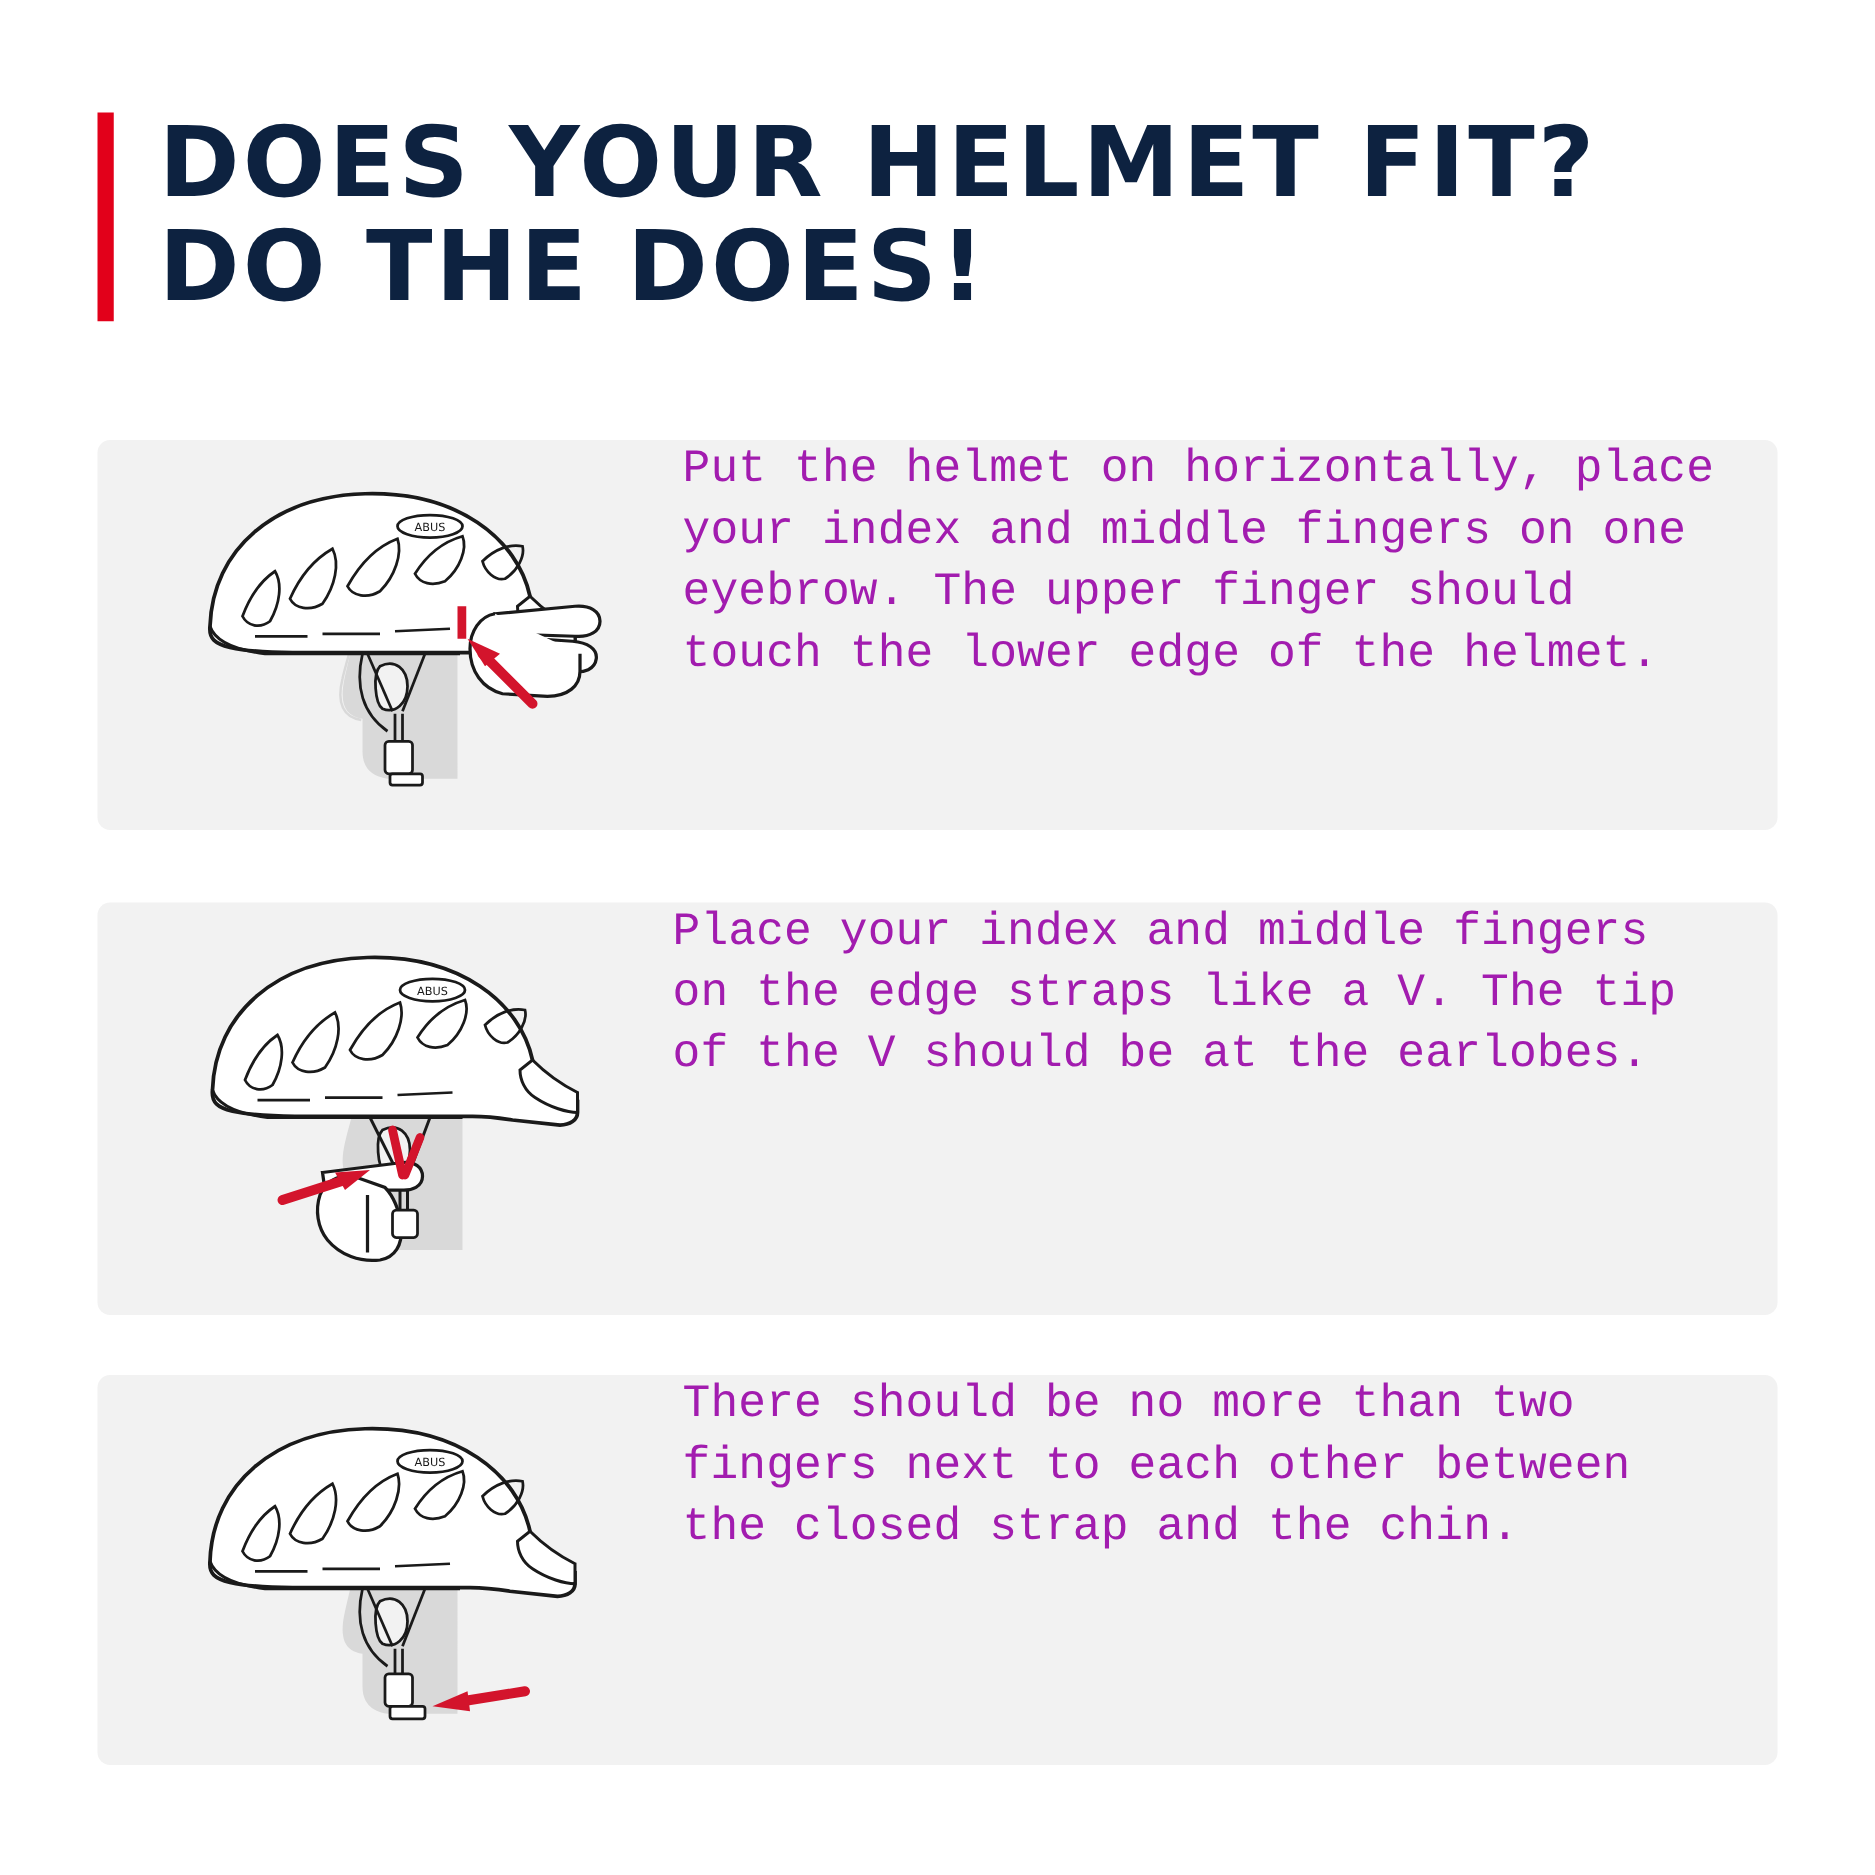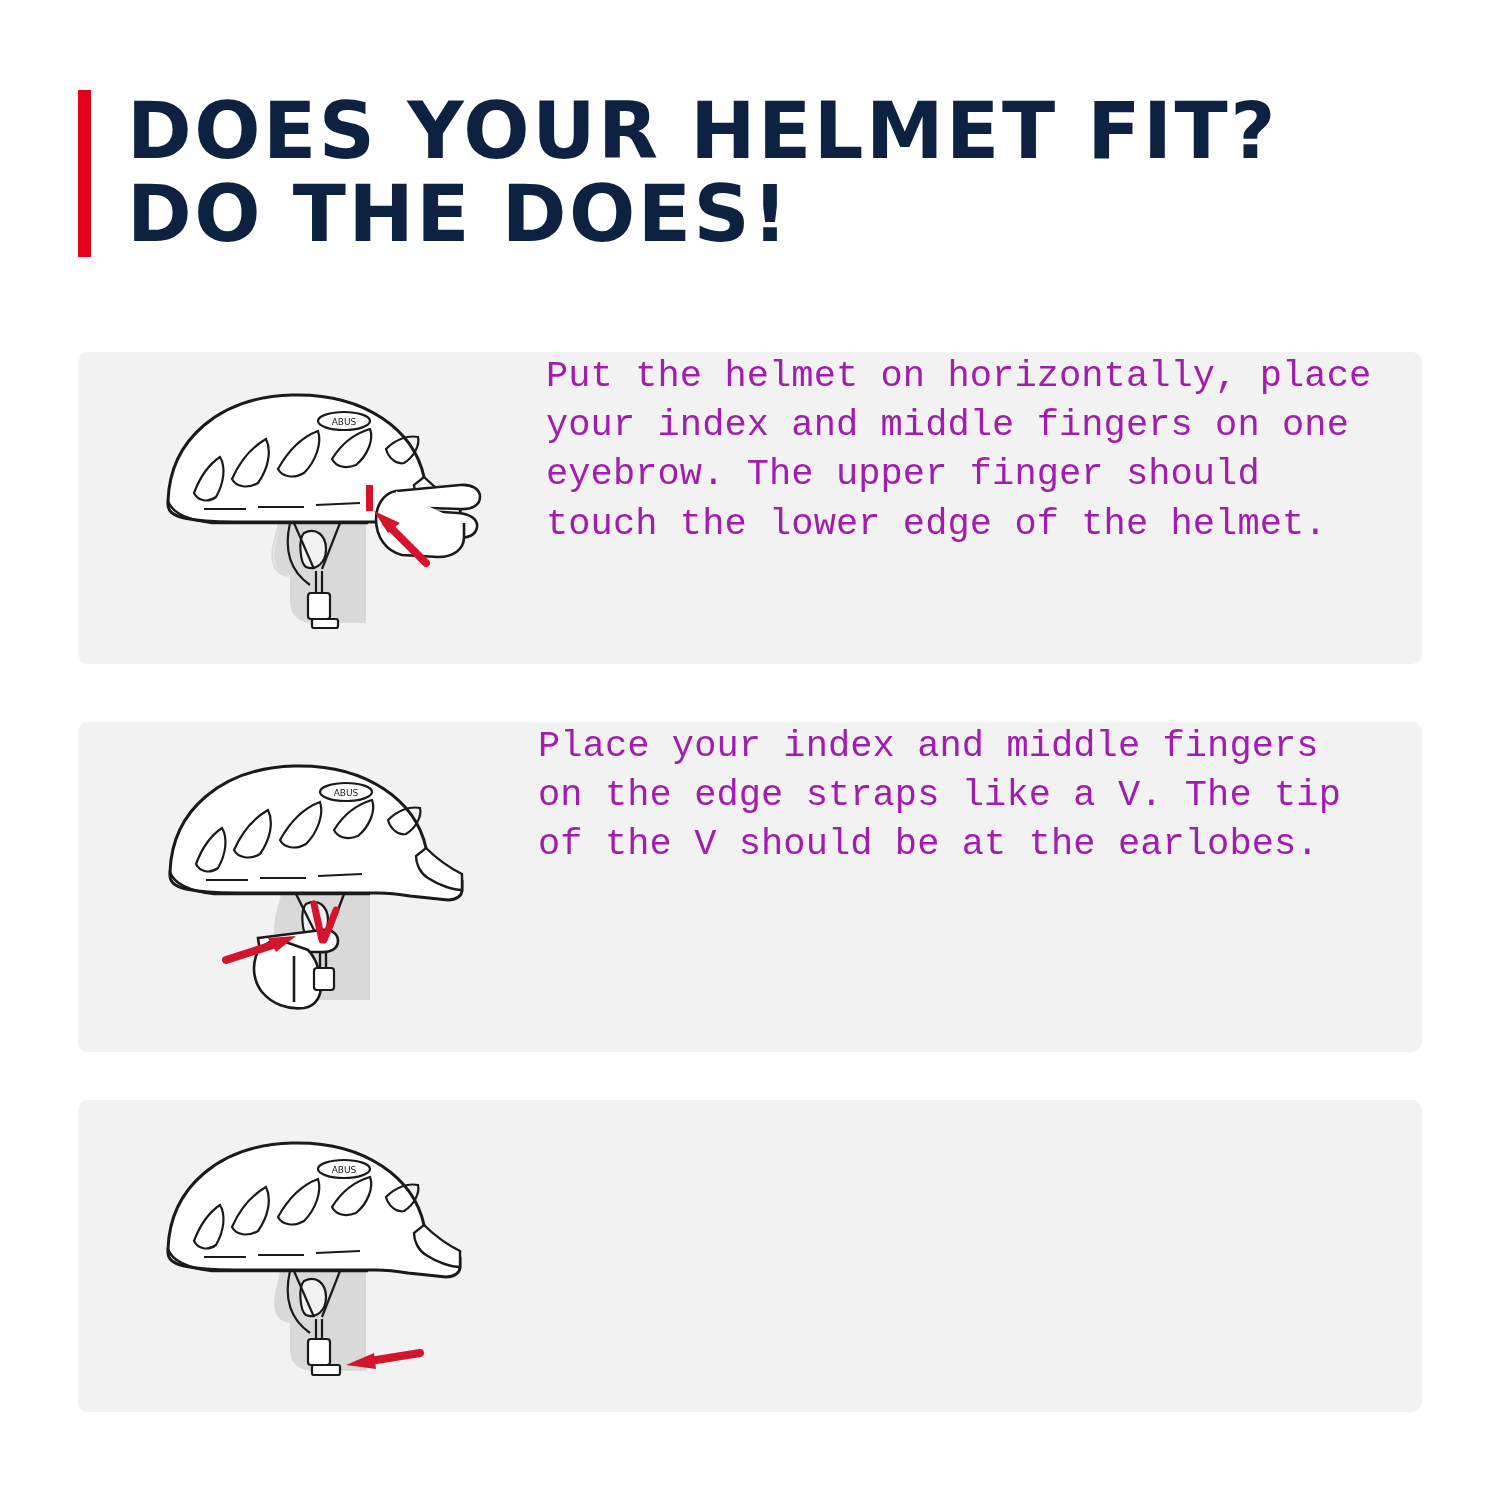--- a/index.html
+++ b/index.html
@@ -243,15 +243,16 @@
         </g>
         <rect x="200" y="218" width="22" height="26" rx="3" fill="#ffffff" stroke="#1a1a1a" stroke-width="2.2"></rect>
         <rect x="204" y="244" width="28" height="10" rx="2" fill="#ffffff" stroke="#1a1a1a" stroke-width="2.2"></rect>
 
         <g stroke="#d3142c" stroke-width="8" stroke-linecap="round">
           <line x1="312" y1="232" x2="262" y2="240"></line>
         </g>
         <polygon points="238,244 266,232 268,248" fill="#d3142c"></polygon>
       </svg>
     </div>
+    <div class="card-text">There should be no more than two fingers next to each other between the closed strap and the chin.</div>
   </div>
 
 </div>
 
 </body></html>

